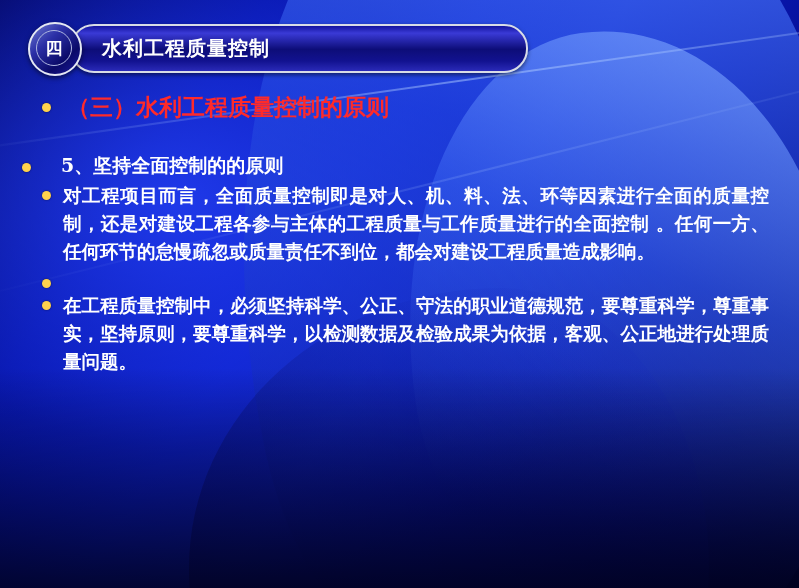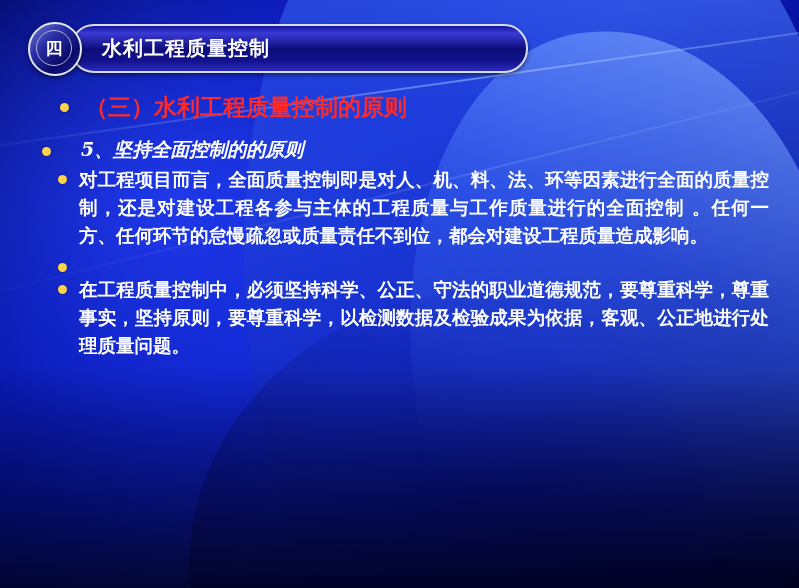--- a/index.html
+++ b/index.html
@@ -154,41 +154,41 @@
     background: #ffd24d;
     box-shadow: 0 0 2px rgba(0,0,0,0.6);
     margin-top: 11px;
   }
   .bullet-text {
     flex: 1 1 auto;
     color: #ffffff;
     font-family: "DejaVu Serif", "Liberation Serif", serif;
   }
 
-  .r1 { padding-left: 20px; padding-right: 20px; margin-left: 18px; }
+  .r1 { padding-left: 20px; padding-right: 20px; }
   .r1 .bullet-dot { margin-left: 22px; }
   .heading-red {
     color: #ff2a2a;
     font-size: 23px;
     font-weight: bold;
     line-height: 30px;
     padding-left: 16px;
   }
 
-  .r2 { padding-left: 20px; margin-top: 14px; font-style: italic; }
+  .r2 { margin-top: 30px; }
   .r2 .bullet-dot { margin-left: 22px; }
   .sub-head {
     font-size: 19px;
     font-weight: bold;
     line-height: 26px;
     padding-left: 30px;
     color: #ffffff;
   }
 
-  .para-row { padding-left: 36px; margin-top: 0; padding-right: 30px; }
+  .para-row { padding-left: 20px; margin-top: 0; padding-right: 30px; }
   .para-row .bullet-dot { margin-left: 22px; margin-top: 9px; }
   .para {
     font-size: 18.5px;
     font-weight: bold;
     line-height: 28px;
     padding-left: 12px;
     text-align: justify;
     color: #ffffff;
   }
   .head2 {

